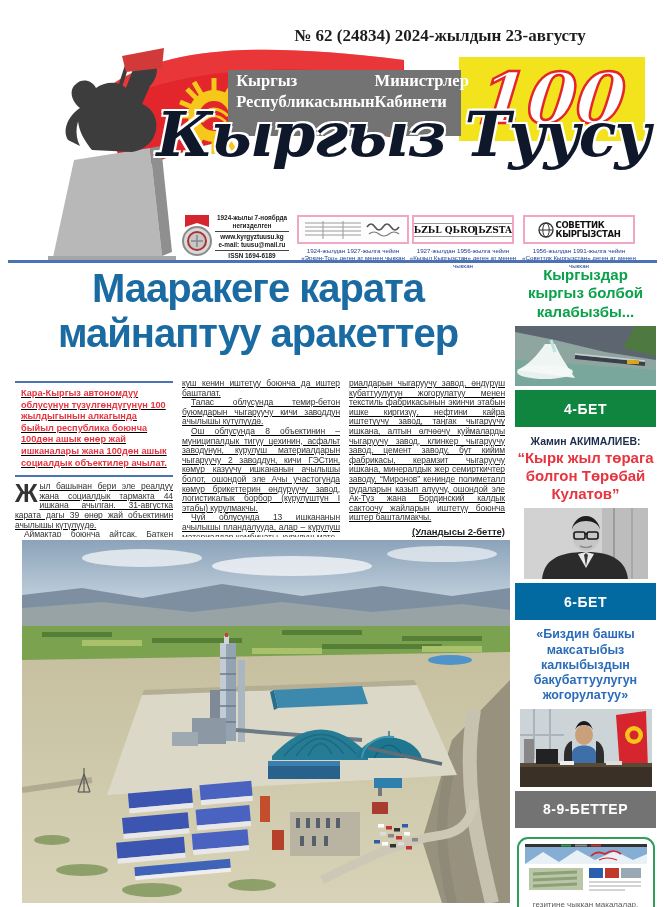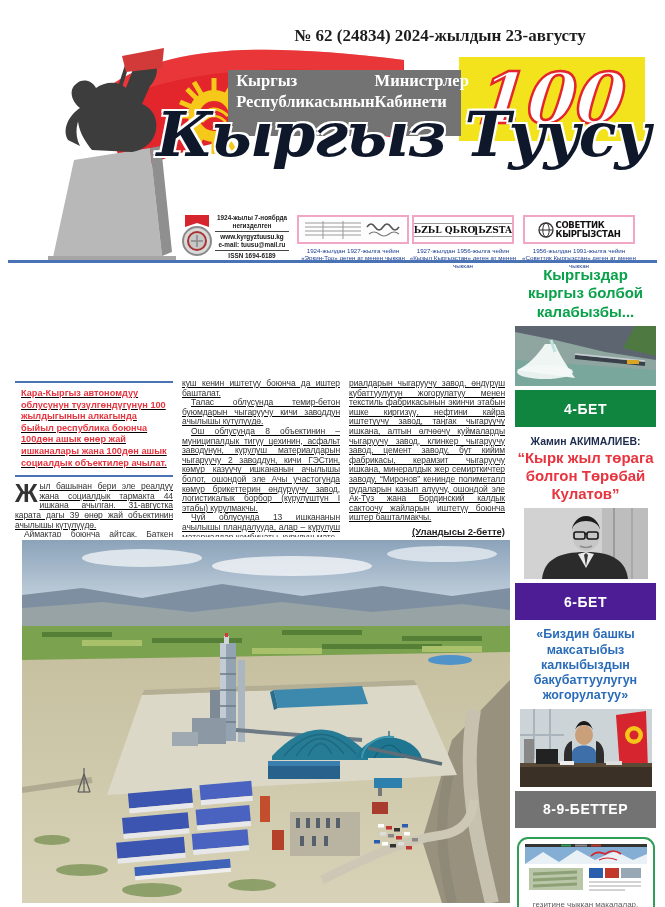--- a/index.html
+++ b/index.html
@@ -50,21 +50,21 @@
   .dropcap{float:left;font-size:25px;line-height:20px;font-weight:bold;color:#333;padding:1px 2px 0 0;}
   .continuation{text-align:right;font-weight:bold;font-size:9.5px;color:#222;margin-top:3px;
     padding-bottom:3px;border-bottom:2px solid #3a3a3a;}
   .factory{position:absolute;left:22px;top:540px;width:488px;height:363px;}
   
   .sidebar{position:absolute;left:514px;top:266px;width:143px;display:flex;flex-direction:column;align-items:center;}
   .t-green{color:#0aa14b;font-weight:bold;font-size:15px;line-height:1.23;text-align:center;width:140px;}
   .dam{width:141px;height:60px;margin-top:5px;}
   .banner{width:141px;height:37px;margin-top:4px;display:flex;align-items:center;justify-content:center;
     color:#fff;font-weight:bold;font-size:14px;letter-spacing:.5px;}
-  .bg-green{background:#108540;} .bg-red{background:#4c1d95;} .bg-blue{background:#737373;}
+  .bg-green{background:#108540;} .bg-red{background:#0369a1;} .bg-blue{background:#737373;}
   .kicker{margin-top:8px;font-size:10.5px;font-weight:bold;color:#1c2b4d;}
   .t-red{color:#e8343f;font-weight:bold;font-size:15px;line-height:1.2;text-align:center;width:138px;margin-top:2px;}
   .portrait{width:124px;height:71px;margin-top:5px;}
   .t-blue{color:#2a6cb8;font-weight:bold;font-size:12.5px;line-height:1.22;text-align:center;width:140px;margin-top:7px;}
   .desk{width:132px;height:78px;margin-top:5px;}
   .promo{margin-top:9px;width:138px;border:2px solid #2f9e57;border-radius:11px;background:#fff;
     box-sizing:border-box;padding:5px 5px 7px;display:flex;flex-direction:column;align-items:center;}
   .thumb{width:122px;height:52px;}
   .promo .grey{color:#5b5b5b;font-size:8px;line-height:1.22;text-align:center;margin-top:4px;width:122px;}
   .promo .site{color:#1d8a43;font-weight:bold;font-size:13.5px;margin-top:3px;}
@@ -175,20 +175,21 @@
     <div>1927-жылдан 1956-жылга чейин</div>
     <div>«Кызыл Кыргызстан» деген ат менен чыккан</div>
   </div>
   <div class="hist-cap cap3">
     <div>1956-жылдан 1991-жылга чейин</div>
     <div>«Советтик Кыргызстан» деген ат менен чыккан</div>
   </div>
 
   <div class="blue-rule"></div>
 
+  <div class="headline">Мааракеге карата майнаптуу аракеттер</div>
 
   <div class="cols colA">
     <div class="lead-rule"></div>
     <div class="lead">Кара-Кыргыз автономдуу облусунун түзүлгөндүгүнүн 100 жылдыгынын алкагында быйыл республика боюнча 100дөн ашык өнөр жай ишканалары жана 100дөн ашык социалдык объектилер ачылат.</div>
     <div class="lead-rule"></div>
     <p style="margin-top:5px">
       <span class="dropcap">Ж</span><span>ыл башынан бери эле реалдуу жана социалдык тармакта 44 ишкана ачылган. 31-августка карата дагы 39 өнөр жай объектинин ачылышы күтүлүүдө.</span>
     </p>
     <p class="ind">Аймактар боюнча айтсак, Баткен облусунда 5 ишкана – 2 кичи ГЭС, кагаз баштыктарын чыгаруучу цех, көмүр казуучу ишкана ачылат, ошондой эле Ча-</p>
   </div>

